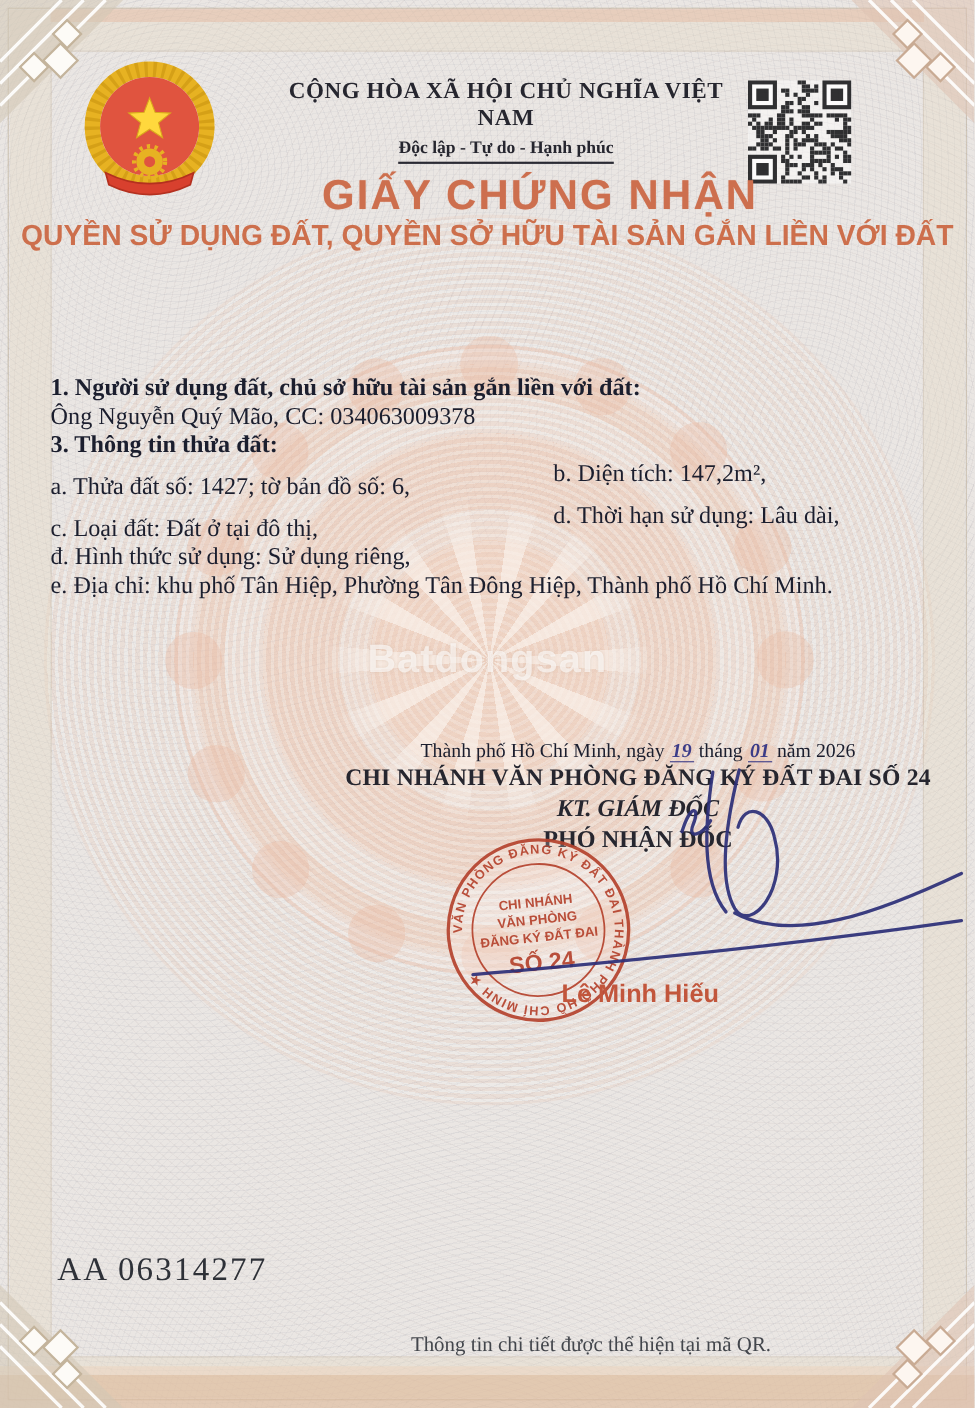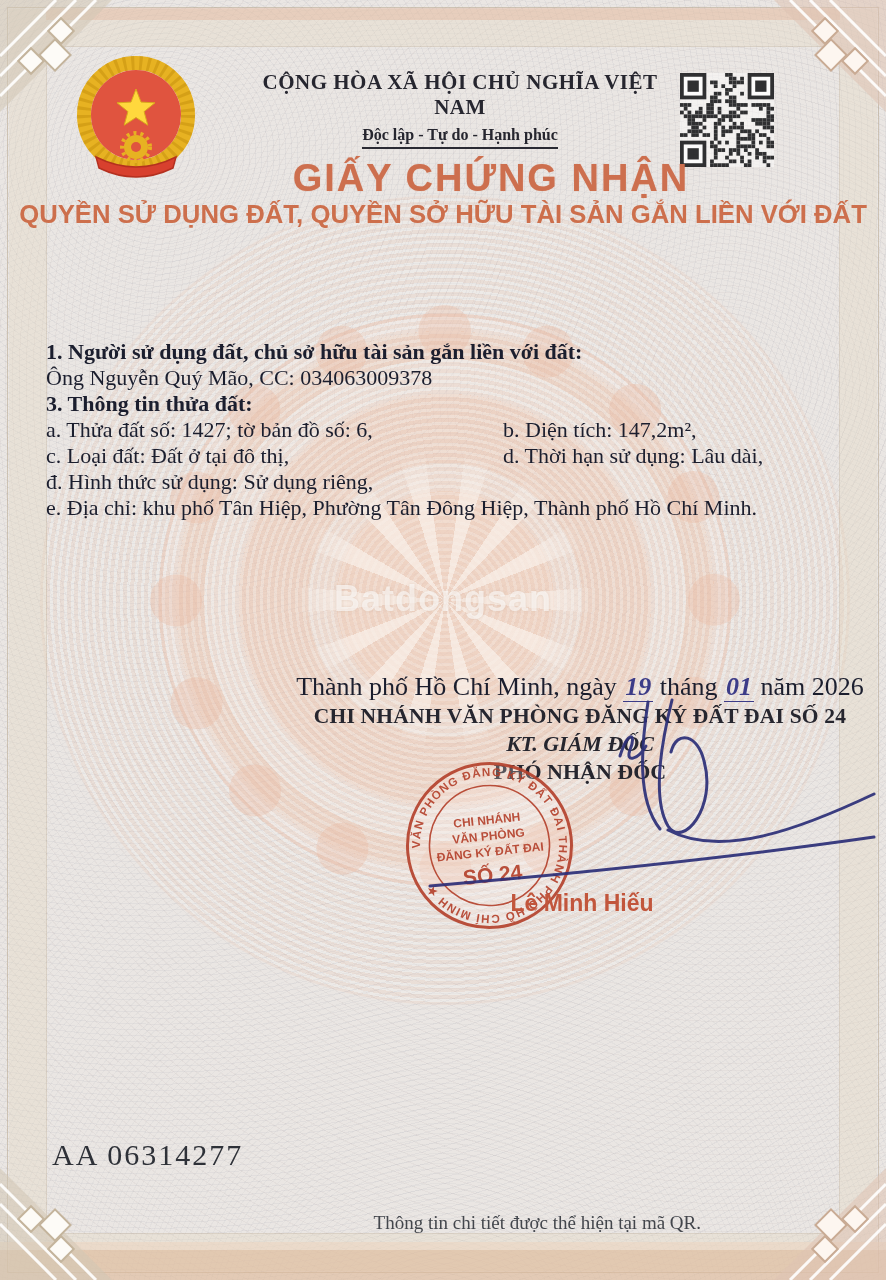--- a/index.html
+++ b/index.html
@@ -77,26 +77,26 @@
   .title-main{left:0;top:157px;width:886px;text-align:center;
     font-family:"Liberation Sans",sans-serif;font-weight:bold;font-size:38px;
     color:#cd6f4e;letter-spacing:2px;text-shadow:0 0 1px rgba(205,111,78,.4);padding-left:48px;}
   .title-sub{left:0;top:199px;width:886px;text-align:center;
     font-family:"Liberation Sans",sans-serif;font-weight:bold;font-size:26.5px;
     color:#cd6f4c;transform:scaleX(.97);letter-spacing:0;}
 
   
   .bodyblock{left:46px;top:339px;width:800px;font-size:22px;color:#1b1e2e;line-height:26px;}
   .bodyblock .row{display:flex;}
-  .bodyblock .col1{width:457px;}
+  .bodyblock .col1{width:457px;margin-top:12px;}
   .bold{font-weight:bold;}
 
   
   .signing{left:290px;top:672px;width:580px;text-align:center;color:#26262f;}
-  .dateline{font-size:26px;color:#1b1e2e;}
+  .dateline{font-size:18px;color:#1b1e2e;}
   .hand{font-family:"Liberation Serif",serif;font-style:italic;font-weight:bold;
         color:#3c3c88;border-bottom:1px solid #3c3c88;padding:0 2px;}
   .office{font-size:21.5px;font-weight:bold;margin-top:2px;letter-spacing:.2px;}
   .kt{font-size:22px;font-weight:bold;margin-top:2px;font-style:italic;}
   .deputy{font-size:22px;font-weight:bold;margin-top:2px;}
 
   .stamp{left:402px;top:758px;width:175px;height:175px;opacity:.92;transform:rotate(-6deg);}
   .signature{left:420px;top:688px;width:460px;height:210px;}
   .signer{left:432px;top:890px;width:300px;text-align:center;
     font-family:"Liberation Sans",sans-serif;font-weight:bold;font-size:23px;color:#c2563c;}

